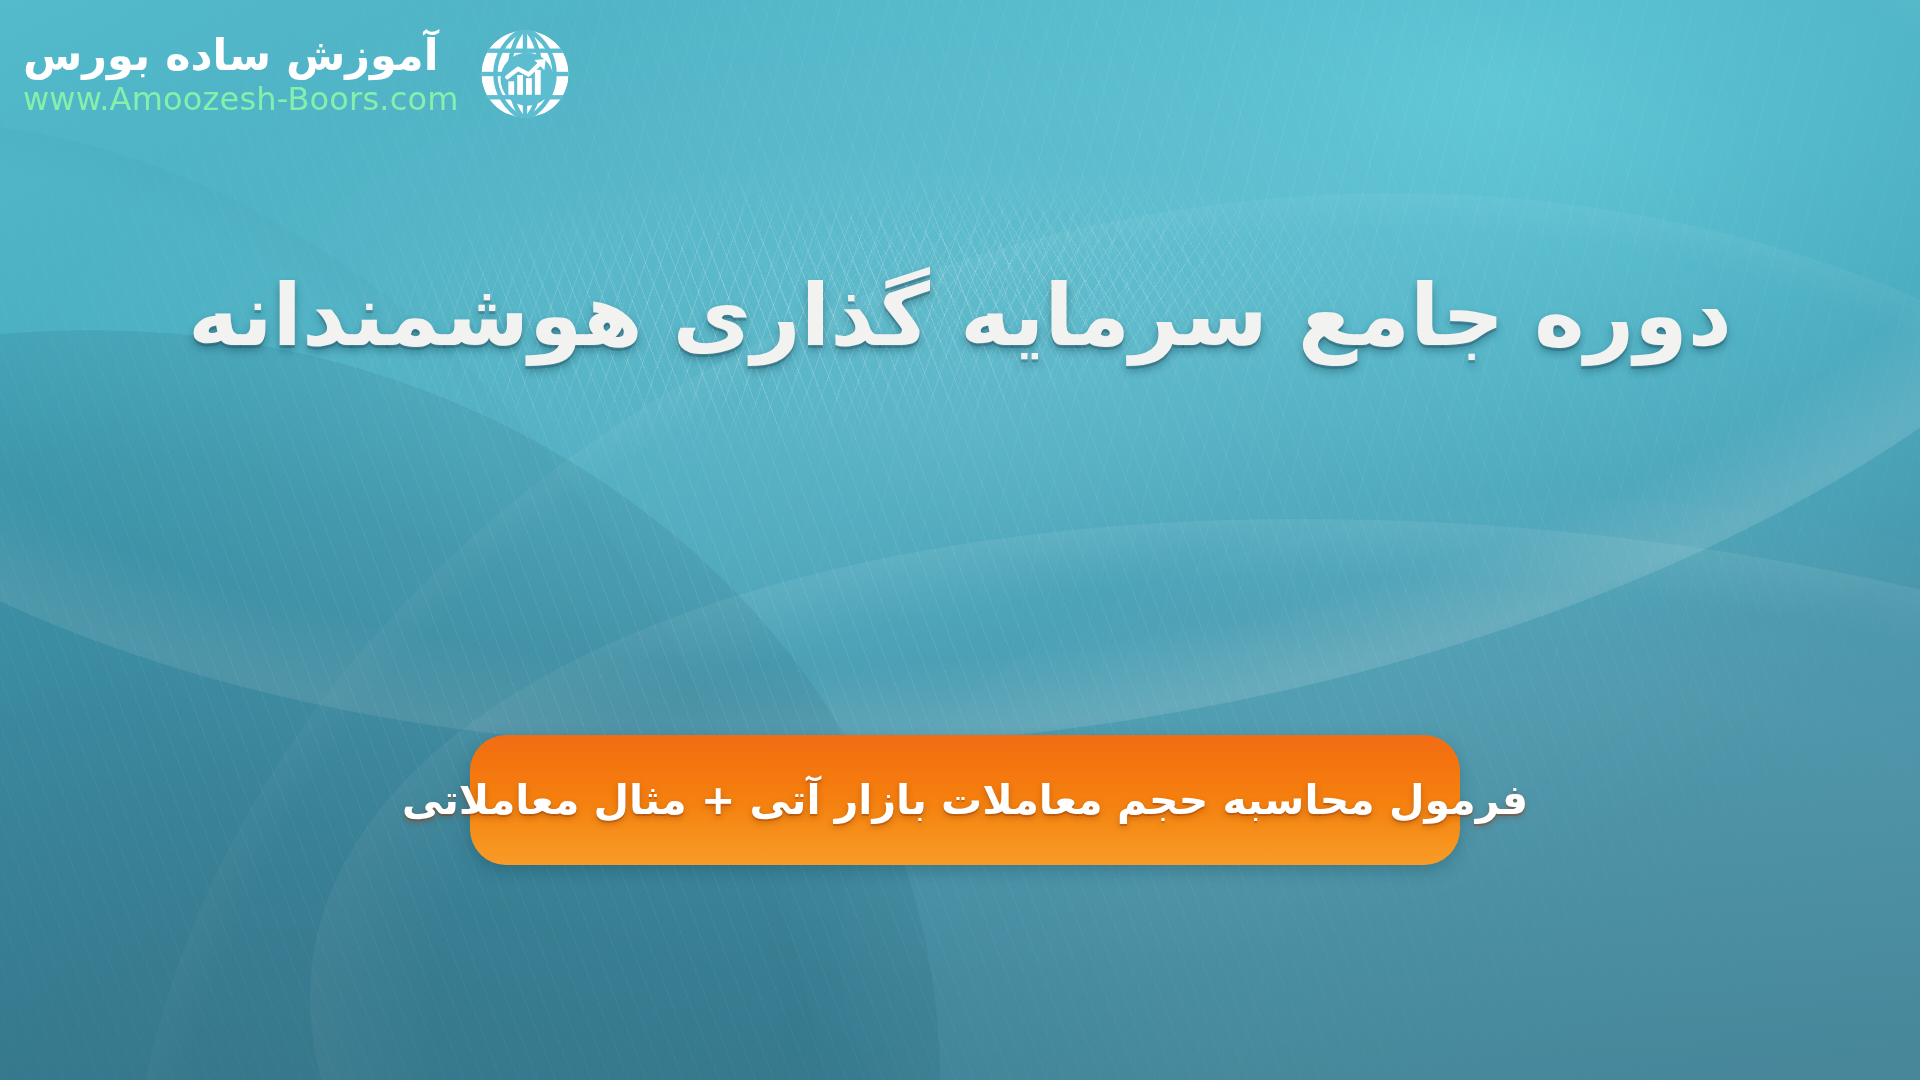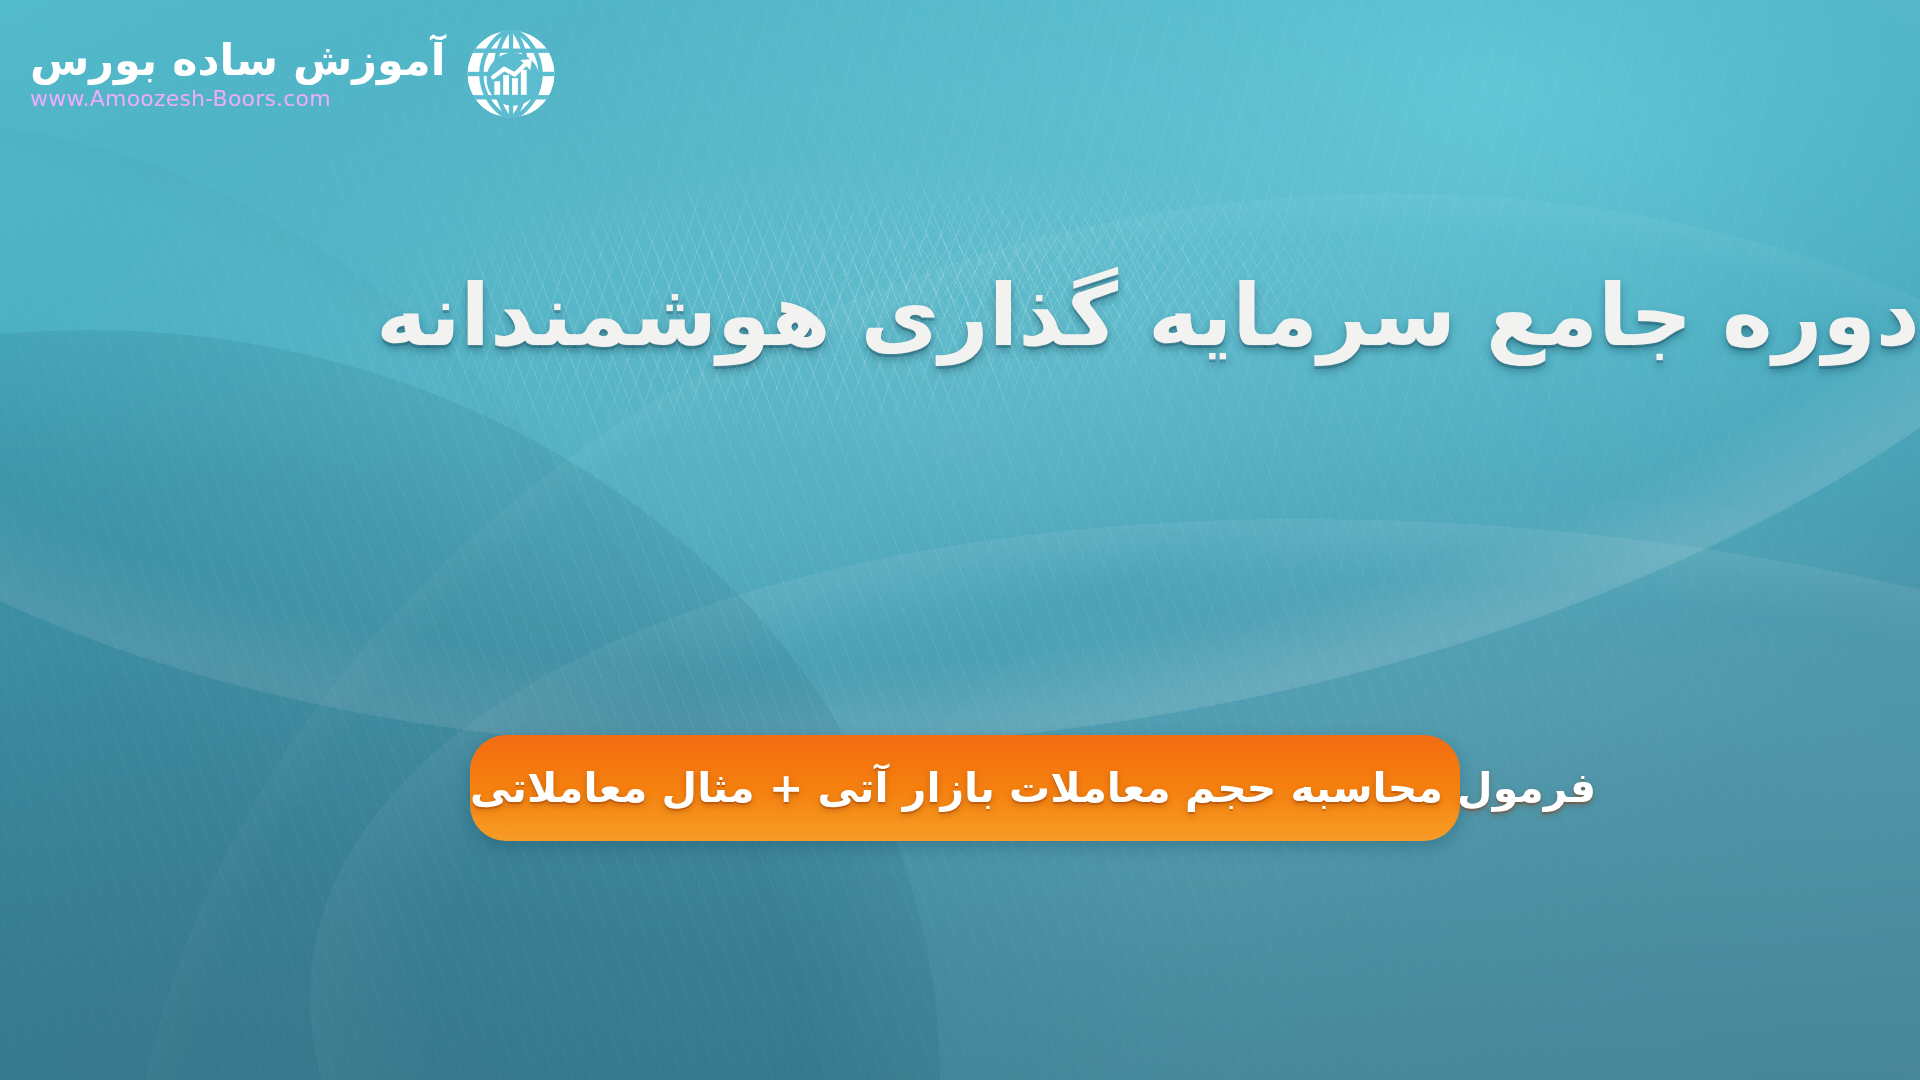--- a/index.html
+++ b/index.html
@@ -139,21 +139,21 @@
     position: absolute;
     width: 1500px; height: 900px;
     right: -420px; bottom: -320px;
     border-radius: 50%;
     background: radial-gradient(ellipse at center, rgba(255,255,255,0.05) 40%, rgba(255,255,255,0) 78%);
   }
 
   
   .logo {
     position: absolute;
-    left: 30px;
+    left: 23px;
     top: 22px;
     display: flex;
     align-items: center;
     gap: 14px;
     z-index: 20;
   }
   .logo-globe { width: 104px; height: 104px; flex: 0 0 auto; }
   .logo-text-block {
     display: flex;
     flex-direction: column;
@@ -163,33 +163,34 @@
   .logo-brand {
     color: #ffffff;
     font-size: 43px;
     font-weight: bold;
     letter-spacing: -1px;
     direction: rtl;
     white-space: nowrap;
     margin-bottom: 6px;
   }
   .logo-url {
-    color: #f0abfc;
-    font-size: 22px;
+    color: #86efac;
+    font-size: 32px;
     font-weight: 400;
     direction: ltr;
     white-space: nowrap;
     letter-spacing: 0.2px;
   }
 
   
   .headline {
     position: absolute;
     left: 0; right: 0;
     top: 262px;
+    text-align: center;
     z-index: 15;
     direction: rtl;
     pointer-events: none;
   }
   .headline-line {
     color: #f2f3f1;
     font-size: 86px;
     font-weight: bold;
     line-height: 1.24;
     letter-spacing: -0.5px;
@@ -199,27 +200,27 @@
       0 5px 9px rgba(10,55,72,0.40),
       0 1px 1px rgba(255,255,255,0.25);
   }
 
   
   .cta {
     position: absolute;
     left: 470px;
     top: 735px;
     width: 990px;
-    height: 106px;
+    height: 130px;
     border-radius: 36px;
     background: linear-gradient(to bottom, #f26c16 0%, #f4720f 16%, #f5810f 52%, #f7941e 84%, #f89b28 100%);
     box-shadow: 0 6px 16px rgba(13,60,78,0.28);
     display: flex;
     align-items: center;
-    justify-content: flex-end;
+    justify-content: center;
     z-index: 18;
     direction: rtl;
   }
   .cta-label {
     color: #ffffff;
     font-size: 41px;
     font-weight: bold;
     white-space: nowrap;
     letter-spacing: -0.5px;
     text-shadow:

